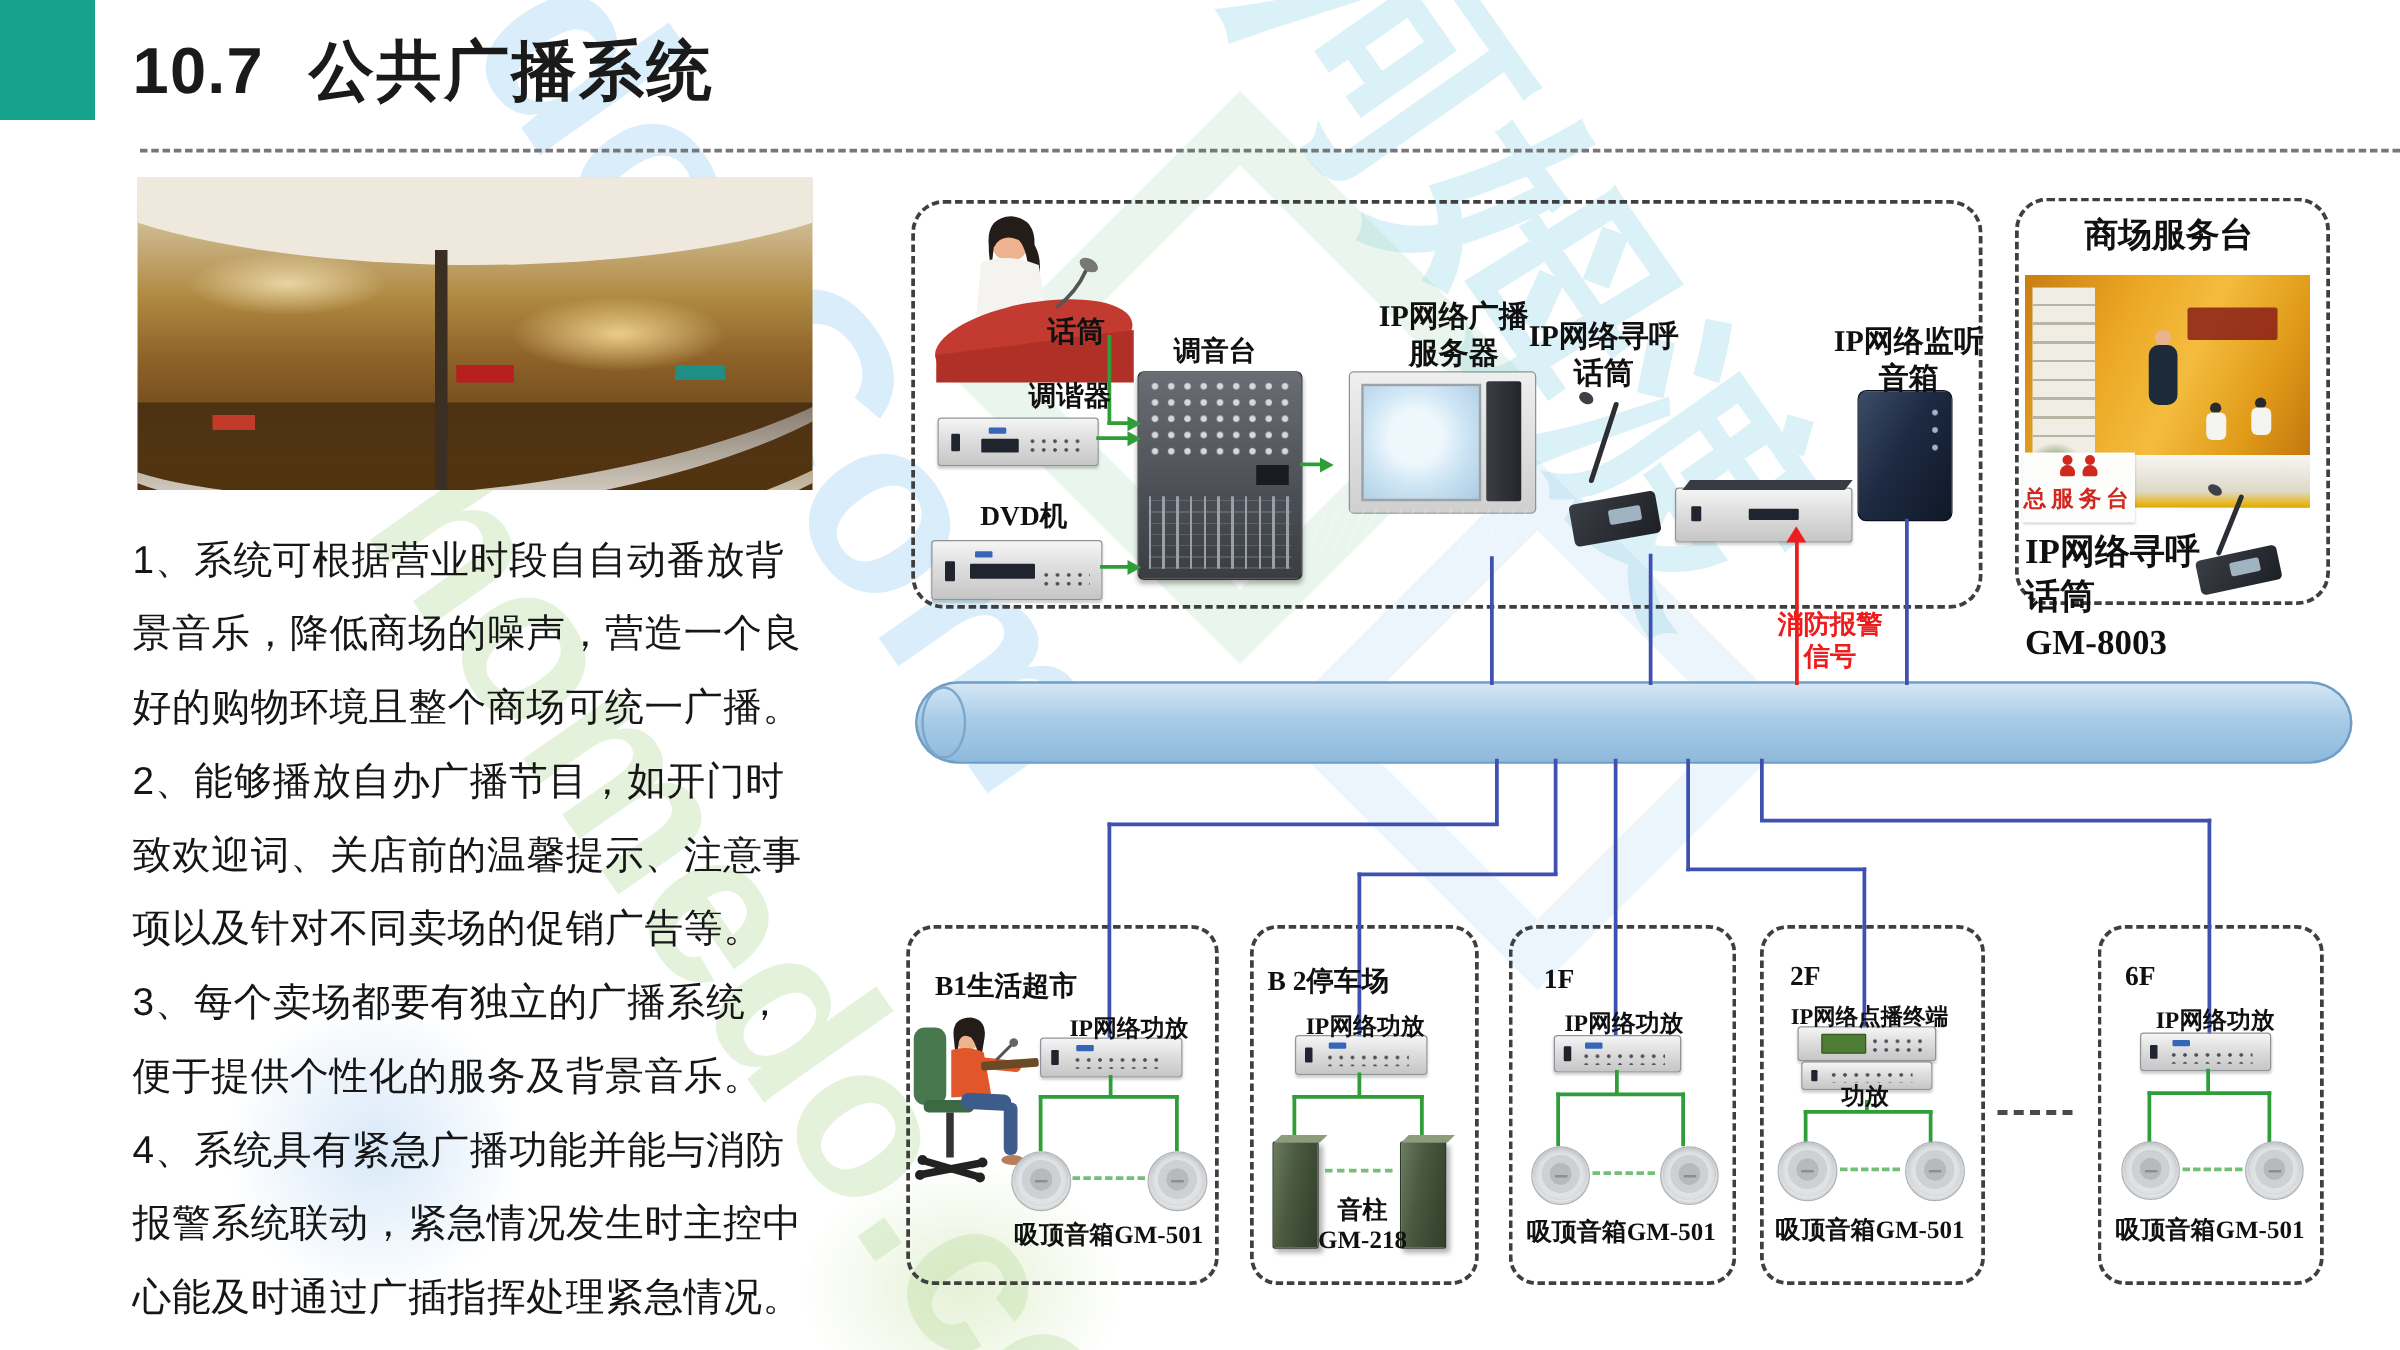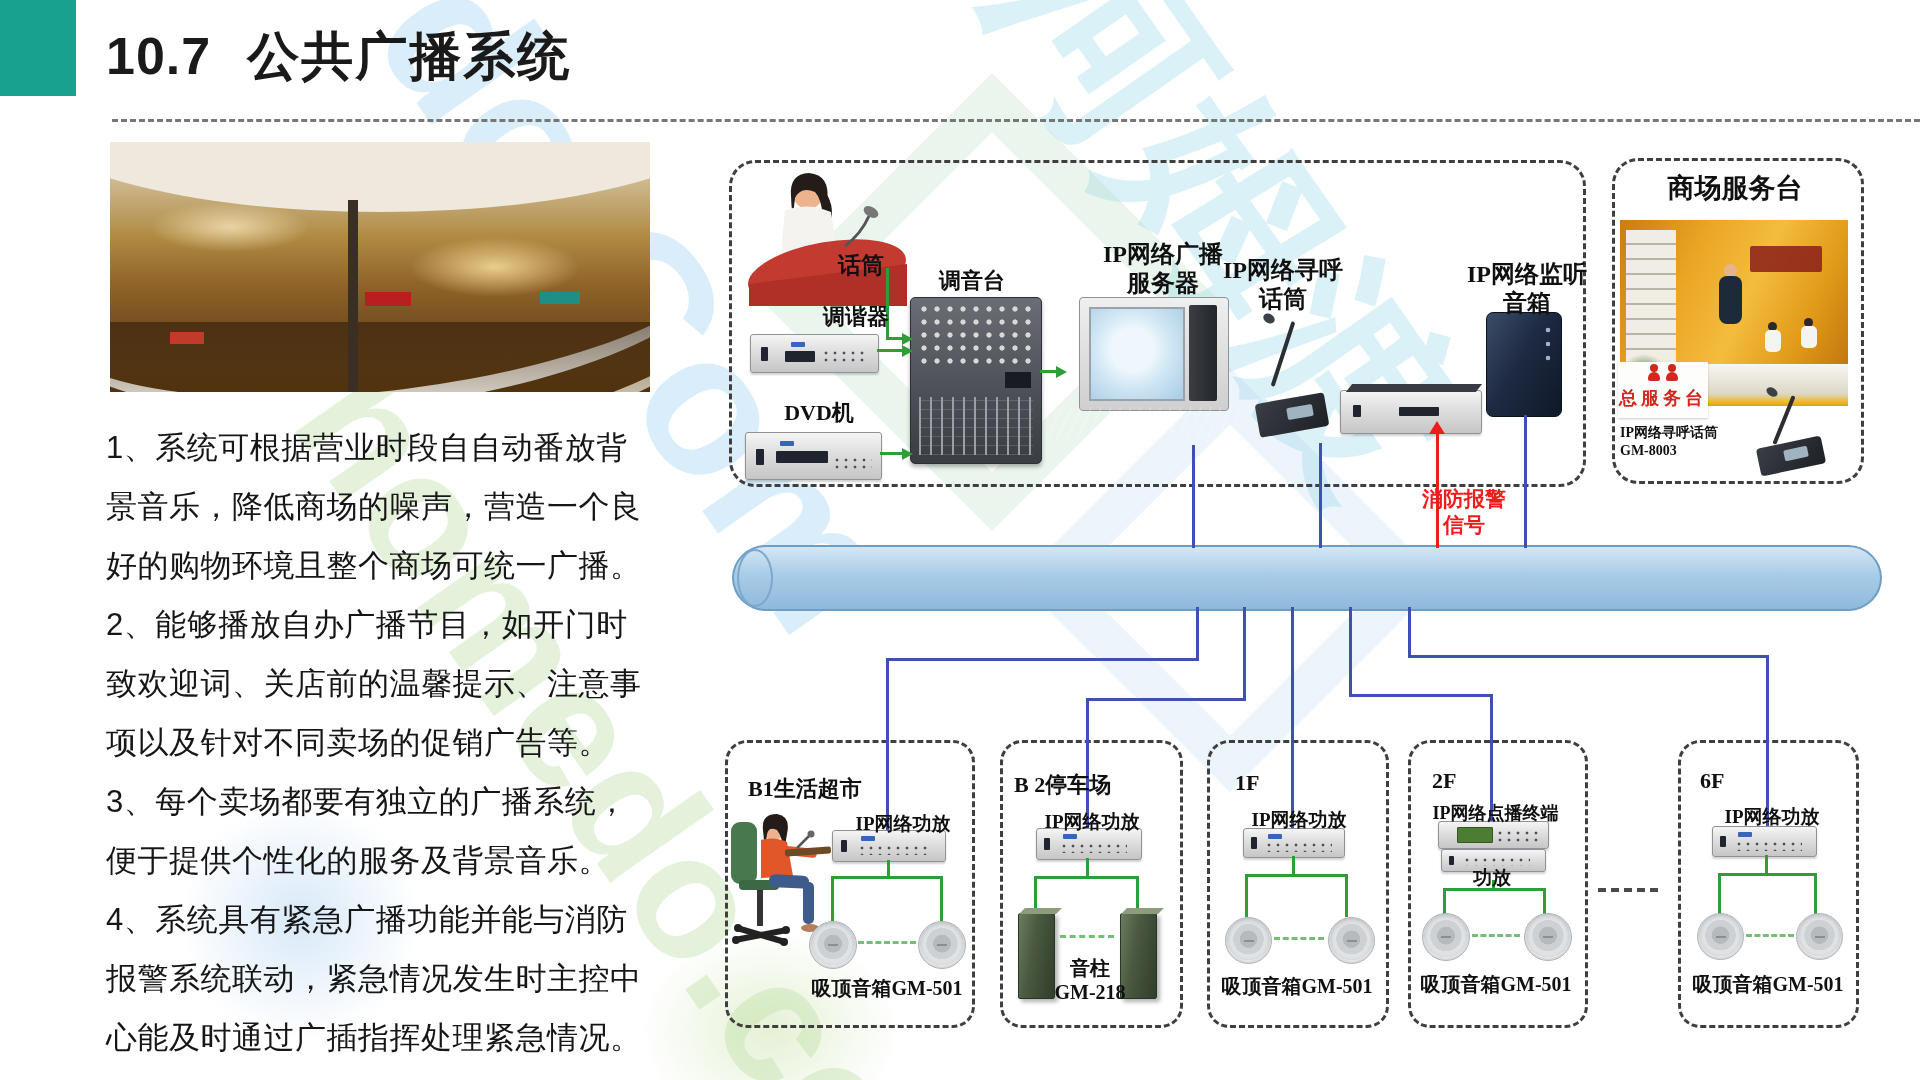--- a/index.html
+++ b/index.html
@@ -89,21 +89,21 @@
   
   .svc-photo{position:absolute;left:1620px;top:220px;width:228px;height:186px;overflow:hidden;z-index:2;
        background:linear-gradient(115deg,#c87d12 0%,#eba724 30%,#f4bc3e 52%,#e09a18 75%,#b86c0c 100%);}
   .svc-sign{position:absolute;left:1618px;top:362px;width:90px;height:56px;background:#fdfdfb;z-index:3;
        text-align:center;box-shadow:0 1px 2px rgba(0,0,0,.2);}
   .picon{display:inline-block;position:relative;width:12px;height:18px;margin:2px 3px 0;}
   .picon::before{content:"";position:absolute;left:2px;top:0;width:8px;height:8px;border-radius:50%;background:#d0281e;}
   .picon::after{content:"";position:absolute;left:0;top:8px;width:12px;height:9px;border-radius:6px 6px 2px 2px;background:#d0281e;}
   .sign-text{font-family:"Liberation Serif",serif;font-weight:700;font-size:18px;color:#d0281e;letter-spacing:4px;}
   .svc-dev{position:absolute;left:1620px;top:424px;width:160px;z-index:3;text-align:left;
-       font-family:"Liberation Serif",serif;font-weight:700;font-size:14px;color:#101010;white-space:pre-line;line-height:1.3;}
+       font-family:"Liberation Serif",serif;font-weight:700;font-size:28px;color:#101010;white-space:pre-line;line-height:1.3;}
   .gapdash{position:absolute;border-top:4px dashed #4a4a4a;z-index:2;}
   .fire-label{position:absolute;left:1408px;top:486px;width:112px;text-align:center;z-index:3;
        font-family:"Liberation Serif",serif;font-weight:700;font-size:21px;line-height:26px;color:#ee1c1c;white-space:pre-line;}
 </style>
 </head>
 <body>
 
 <div class="slide">
 
   <div class="wm" style="left:520px;top:-70px;font-size:200px;color:rgba(128,198,238,0.30);transform:rotate(55deg);transform-origin:0 0;">do.Com</div>

